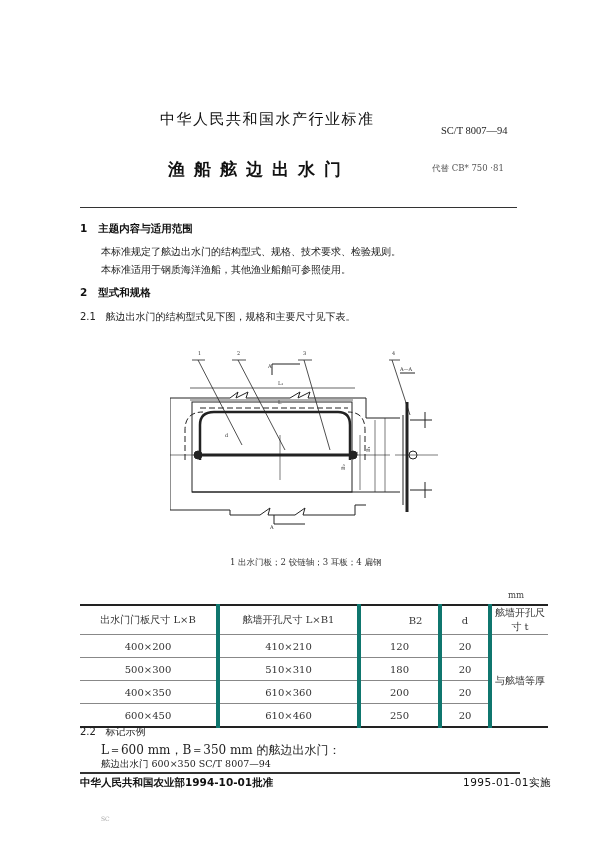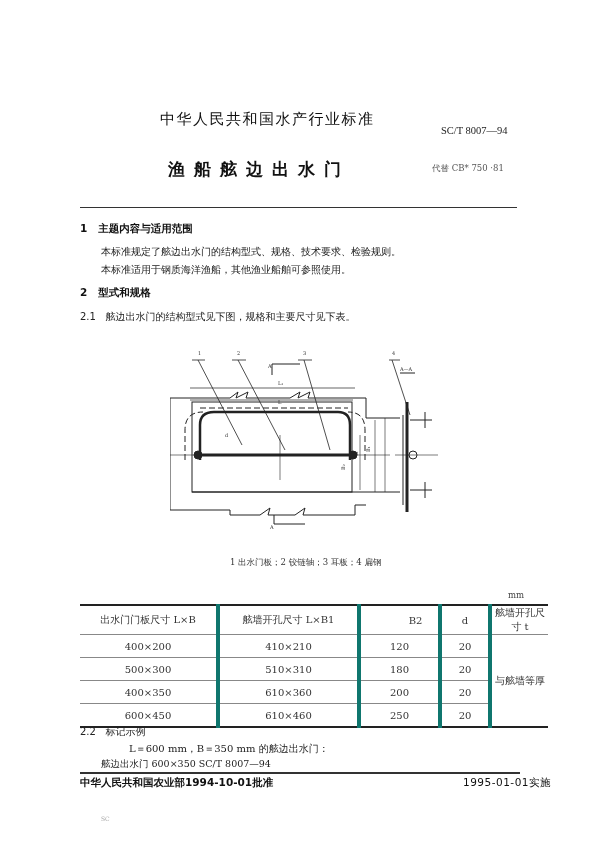--- a/index.html
+++ b/index.html
@@ -154,19 +154,19 @@
     <td class="vb">610×460</td>
     <td class="vb">250</td>
     <td class="vb">20</td>
   </tr>
 </tbody>
   </table>
 
 <div class="abs para" style="left:80px; top:725px;">
   <span style="font-family:'DejaVu Sans',sans-serif;">2.2</span>&nbsp;&nbsp;&nbsp;<span>标记示例</span>
 </div>
-<div class="abs para" style="left:101px; top:742px; font-size:10px;margin-left:28px;">L＝600 mm，B＝350 mm 的舷边出水门：</div>
+<div class="abs para" style="left:101px; top:742px; font-size:12px;">L＝600 mm，B＝350 mm 的舷边出水门：</div>
 <div class="abs para" style="left:101px; top:758px; font-size:9.5px;">舷边出水门 600×350   SC/T 8007—94</div>
 <div class="rule" style="left:80px; top:772px; width:440px; height:2px;"></div>
 
 <div class="abs footer-l">中华人民共和国农业部1994-10-01批准</div>
 <div class="abs footer-r">1995-01-01实施</div>
 <div class="abs mark">SC</div>
 
 </body></html>

